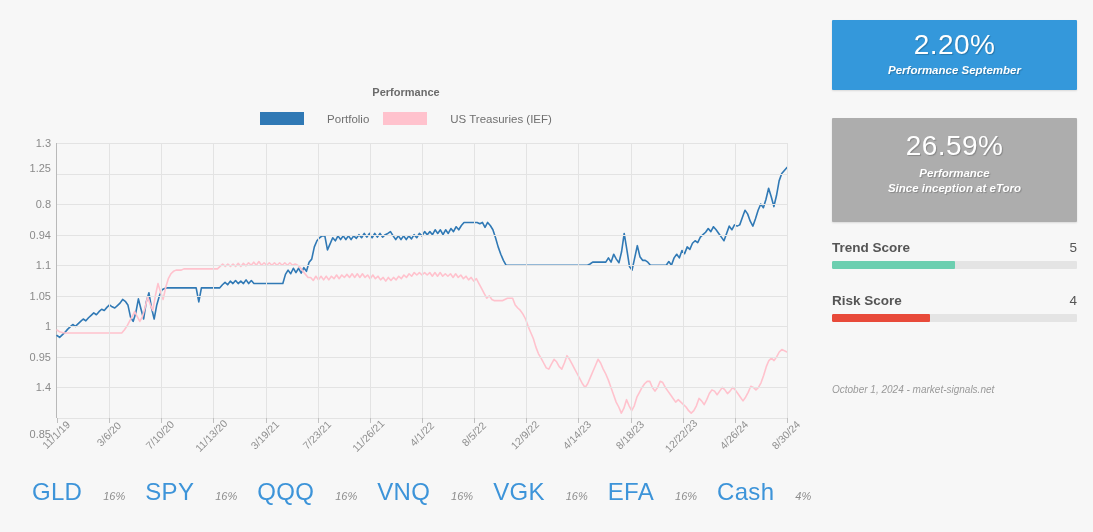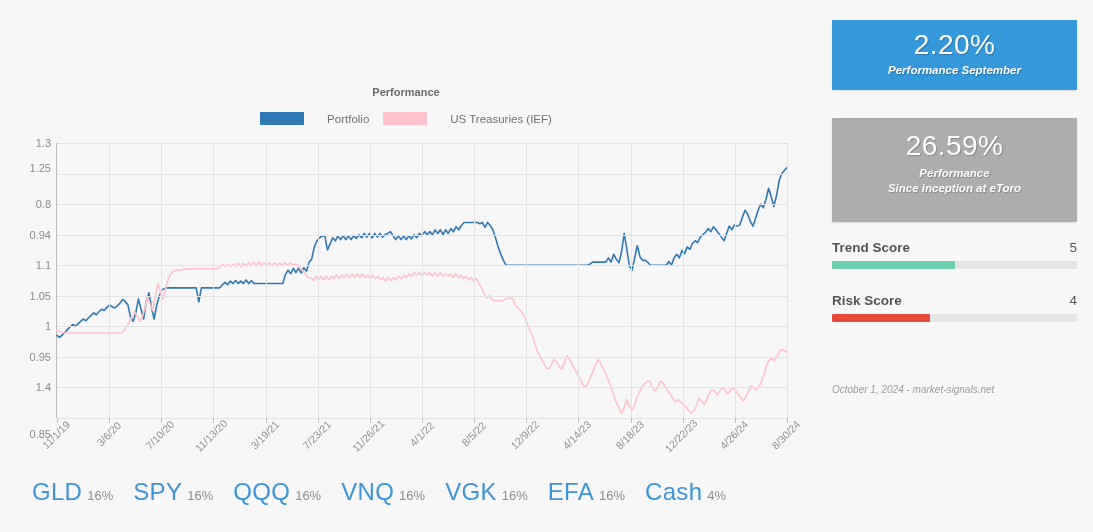--- a/index.html
+++ b/index.html
@@ -36,21 +36,21 @@
   .axis-y{position:absolute;left:-1px;top:0;width:1px;height:100%;background:#b9b9b9;}
   .axis-x{position:absolute;left:0;bottom:-1px;width:100%;height:1px;background:#c9c9c9;}
   .xtick-mark{position:absolute;top:100%;width:1px;height:5px;background:#c0c0c0;}
   .xtick-label{position:absolute;top:calc(100% + 7px);font-size:10.5px;color:#8f8f8f;
                white-space:nowrap;transform-origin:left top;transform:rotate(-45deg) translate(-72%,0);}
 
   
   .alloc{position:absolute;left:32px;top:478px;display:flex;align-items:baseline;gap:0;}
   .alloc-item{display:flex;align-items:baseline;margin-right:20px;}
   .alloc-ticker{font-size:24px;color:#3d94d9;font-weight:400;letter-spacing:.3px;}
-  .alloc-pct{font-size:13px;color:#8d8d8d;margin-left:5px;}
+  .alloc-pct{font-size:11px;color:#8d8d8d;margin-left:21px;font-style:italic;}
 
   
   .rail{position:absolute;left:832px;top:0;width:245px;height:532px;}
   .stat-card{position:absolute;left:0;width:245px;border-radius:1px;color:#fff;text-align:center;
              box-shadow:0 1px 2px rgba(0,0,0,.12);}
   .stat-primary{top:20px;height:70px;background:#3498db;}
   .stat-secondary{top:118px;height:104px;background:#adadad;}
   .stat-value{font-size:28px;font-weight:400;letter-spacing:.4px;text-shadow:1px 1px 1px rgba(0,0,0,.22);}
   .stat-primary .stat-value{padding-top:9px;}
   .stat-secondary .stat-value{padding-top:12px;}

